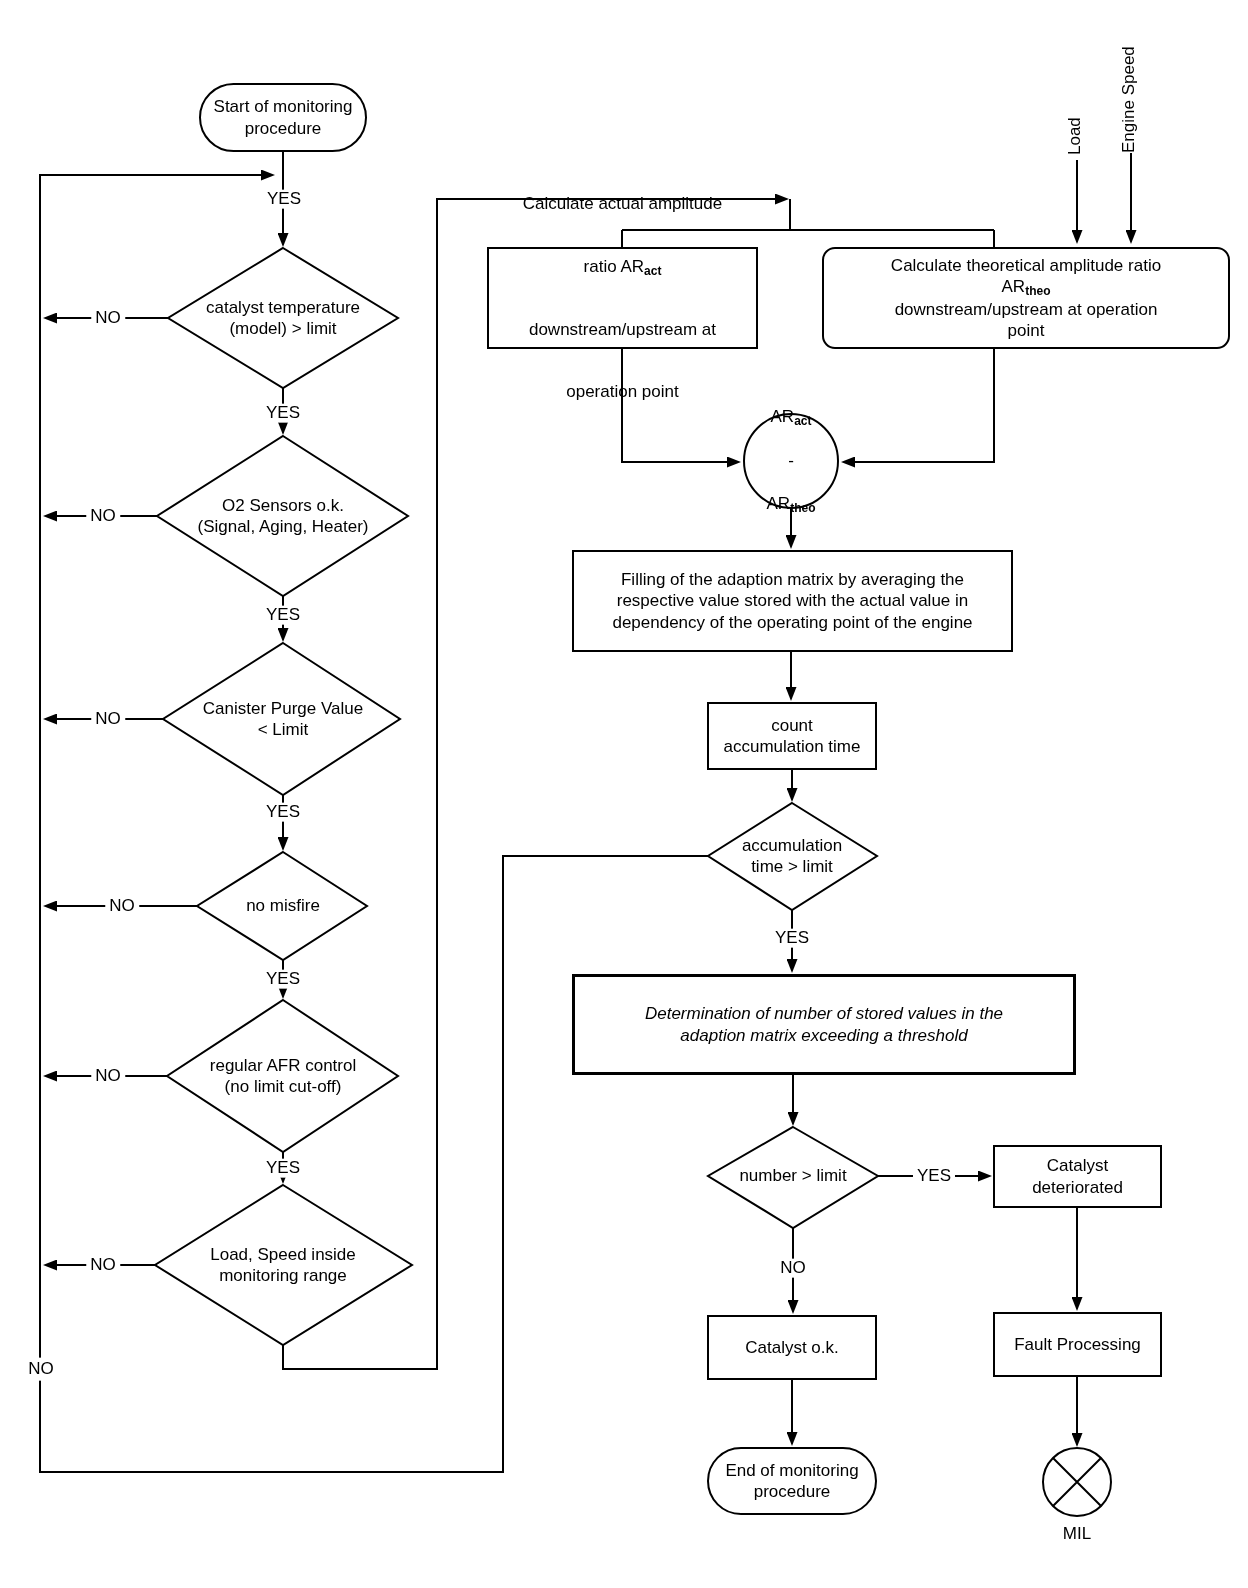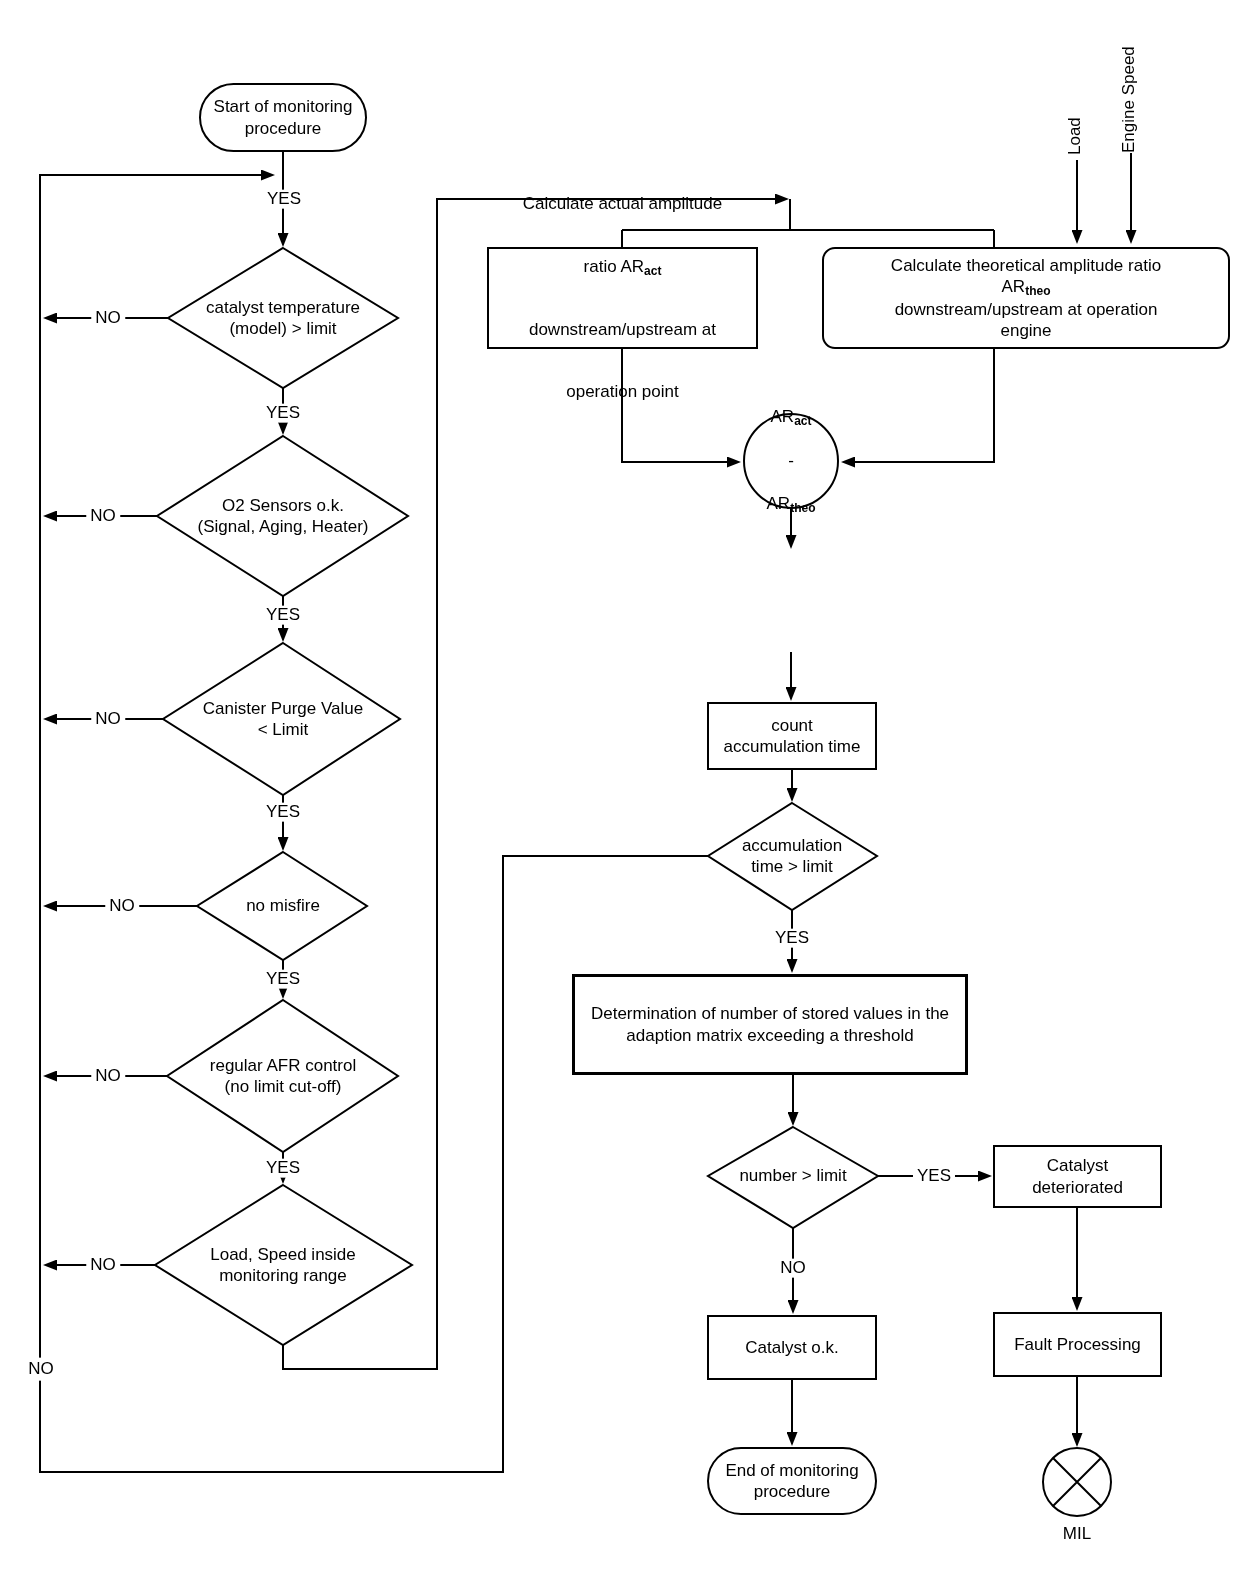--- a/index.html
+++ b/index.html
@@ -101,30 +101,35 @@
     <div class="line">Calculate actual amplitude</div>
     <div class="line"><span>ratio AR</span><sub class="s">act</sub></div>
     <div class="line">downstream/upstream at</div>
     <div class="line">operation point</div>
   </div>
 
   <div class="node" style="left:822px;top:247px;width:408px;height:102px;border-radius:13px;">
     <div class="line">Calculate theoretical amplitude ratio</div>
     <div class="line"><span>AR</span><sub class="s">theo</sub></div>
     <div class="line">downstream/upstream at operation</div>
-    <div class="line">engine</div>
+    <div class="line">point</div>
   </div>
 
+  <div class="node" style="left:572px;top:550px;width:441px;height:102px;">
+    <div class="txt">Filling of the adaption matrix by averaging the
+respective value stored with the actual value in
+dependency of the operating point of the engine</div>
+  </div>
 
   <div class="node" style="left:707px;top:702px;width:170px;height:68px;">
     <div class="txt">count
 accumulation time</div>
   </div>
 
-  <div class="node thick" style="left:572px;top:974px;width:396px;height:101px;">
+  <div class="node thick" style="left:572px;top:974px;width:504px;height:101px;font-style:italic;">
     <div class="txt">Determination of number of stored values in the
 adaption matrix exceeding a threshold</div>
   </div>
 
   <div class="node" style="left:707px;top:1315px;width:170px;height:65px;">
     <div class="txt">Catalyst o.k.</div>
   </div>
 
   <div class="node stadium" style="left:707px;top:1447px;width:170px;height:68px;">
     <div class="txt">End of monitoring

